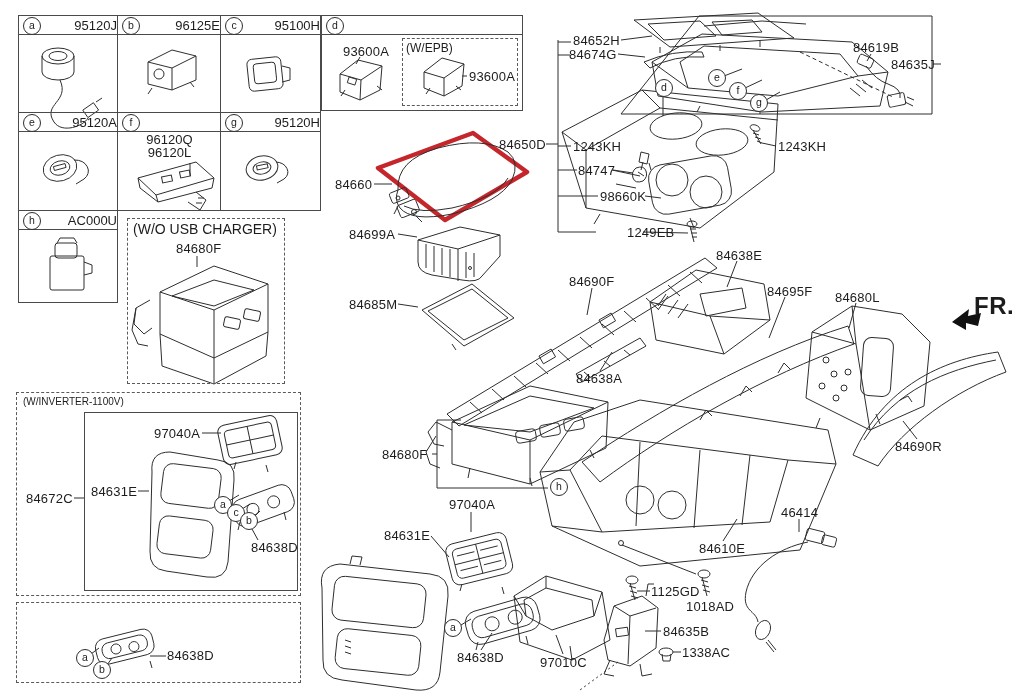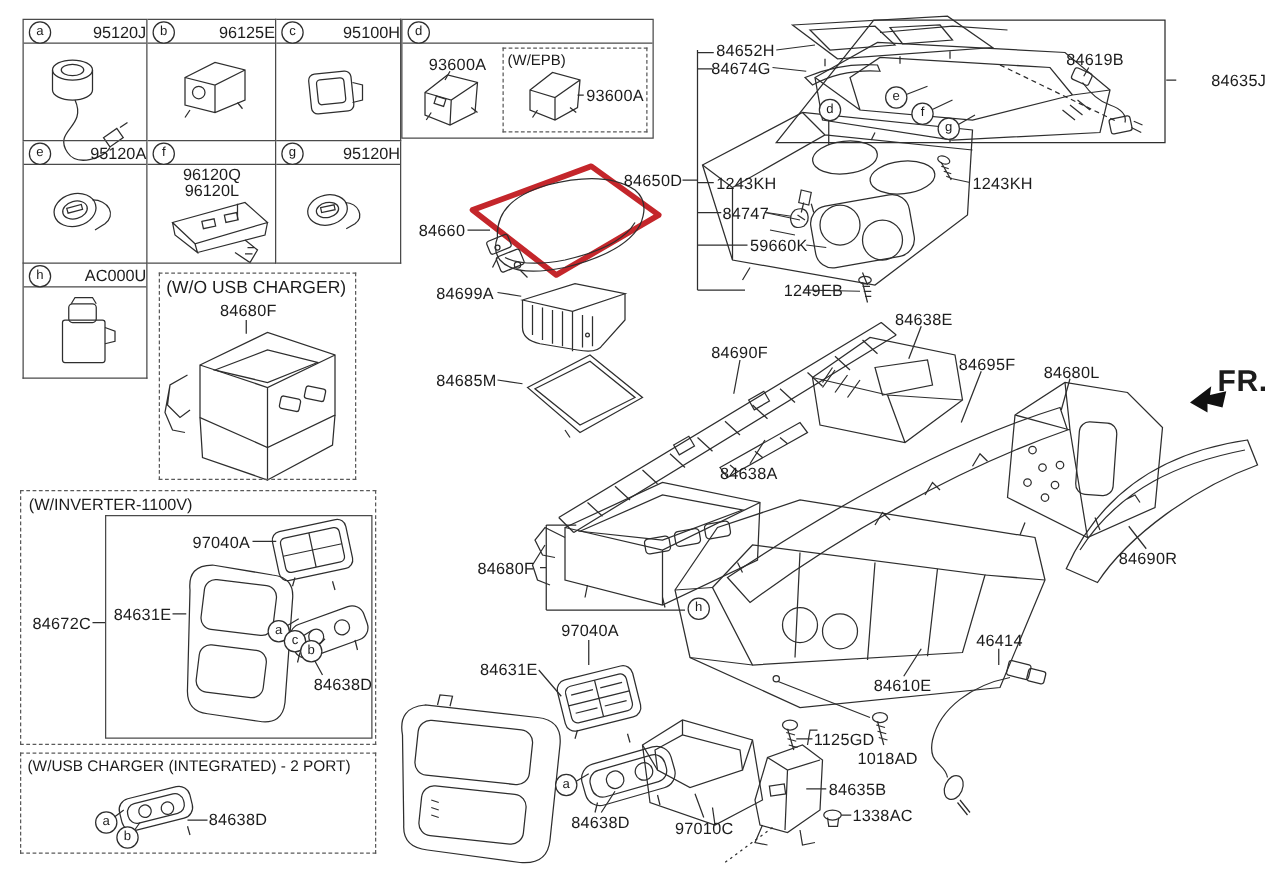--- a/index.html
+++ b/index.html
@@ -384,38 +384,37 @@
     </div>
   </div>
 
   <div class="dashedbox" style="left:402px;top:38px;width:116px;height:68px;"></div>
   <div class="boxtitle" style="left:406px;top:41px;font-size:12px;">(W/EPB)</div>
 
   <div class="dashedbox" style="left:127px;top:218px;width:158px;height:166px;"></div>
   <div class="boxtitle" style="left:133px;top:221px;">(W/O USB CHARGER)</div>
 
   <div class="dashedbox" style="left:16px;top:392px;width:285px;height:204px;"></div>
-  <div class="boxtitle" style="left:23px;top:396px;font-size:13px;">(W/INVERTER-1100V)</div>
+  <div class="boxtitle" style="left:23px;top:396px;font-size:10px;">(W/INVERTER-1100V)</div>
   <div class="solidbox" style="left:84px;top:412px;width:214px;height:179px;"></div>
 
   <div class="dashedbox" style="left:16px;top:602px;width:285px;height:81px;"></div>
-  <div class="boxtitle" style="left:22px;top:606px;font-size:12.3px;">(W/USB CHARGER (INTEGRATED) - 2 PORT)</div>
 
   <div class="fr" style="left:974px;top:292px;">FR.</div>
 
   <div id="overlay">
       <div class="callout" style="left: 573px; top: 33px;">84652H</div>
       <div class="callout" style="left: 569px; top: 47px;">84674G</div>
       <div class="callout" style="left: 853px; top: 40px;">84619B</div>
-      <div class="callout" style="left: 969px; top: 57px; text-align: center;">84635J</div>
+      <div class="callout" style="left: 891px; top: 57px; text-align: center;">84635J</div>
       <div class="callout" style="left: 499px; top: 137px;">84650D</div>
       <div class="callout" style="left: 573px; top: 139px;">1243KH</div>
       <div class="callout" style="left: 778px; top: 139px;">1243KH</div>
       <div class="callout" style="left: 578px; top: 163px;">84747</div>
-      <div class="callout" style="left: 600px; top: 189px;">59660K</div>
+      <div class="callout" style="left: 600px; top: 189px;">98660K</div>
       <div class="callout" style="left: 598px; top: 225px; margin-left: 29px;">1249EB</div>
       <div class="callout" style="left: 335px; top: 177px;">84660</div>
       <div class="callout" style="left: 349px; top: 227px;">84699A</div>
       <div class="callout" style="left: 349px; top: 297px;">84685M</div>
       <div class="callout" style="left: 716px; top: 248px;">84638E</div>
       <div class="callout" style="left: 569px; top: 274px;">84690F</div>
       <div class="callout" style="left: 767px; top: 284px;">84695F</div>
       <div class="callout" style="left: 835px; top: 290px;">84680L</div>
       <div class="callout" style="left: 576px; top: 371px;">84638A</div>
       <div class="callout" style="left: 895px; top: 439px;">84690R</div>

